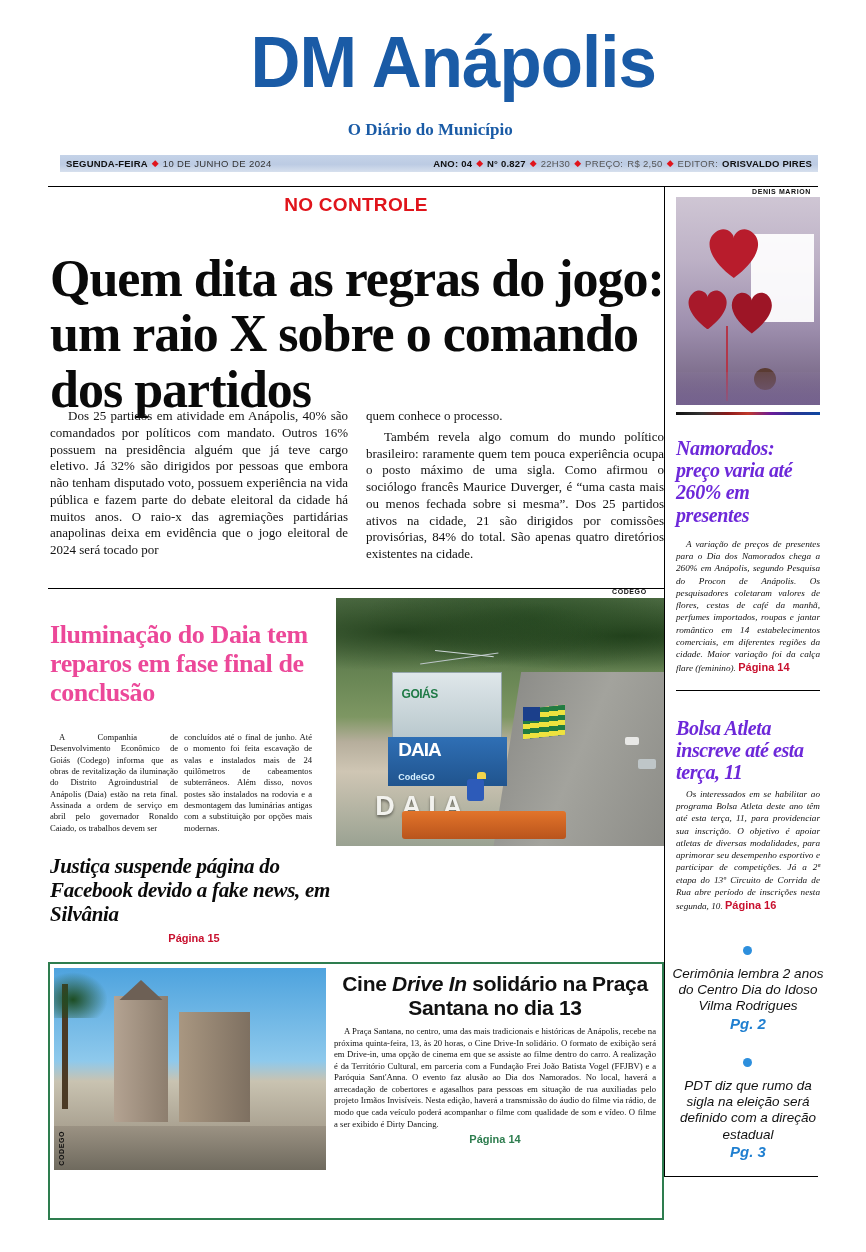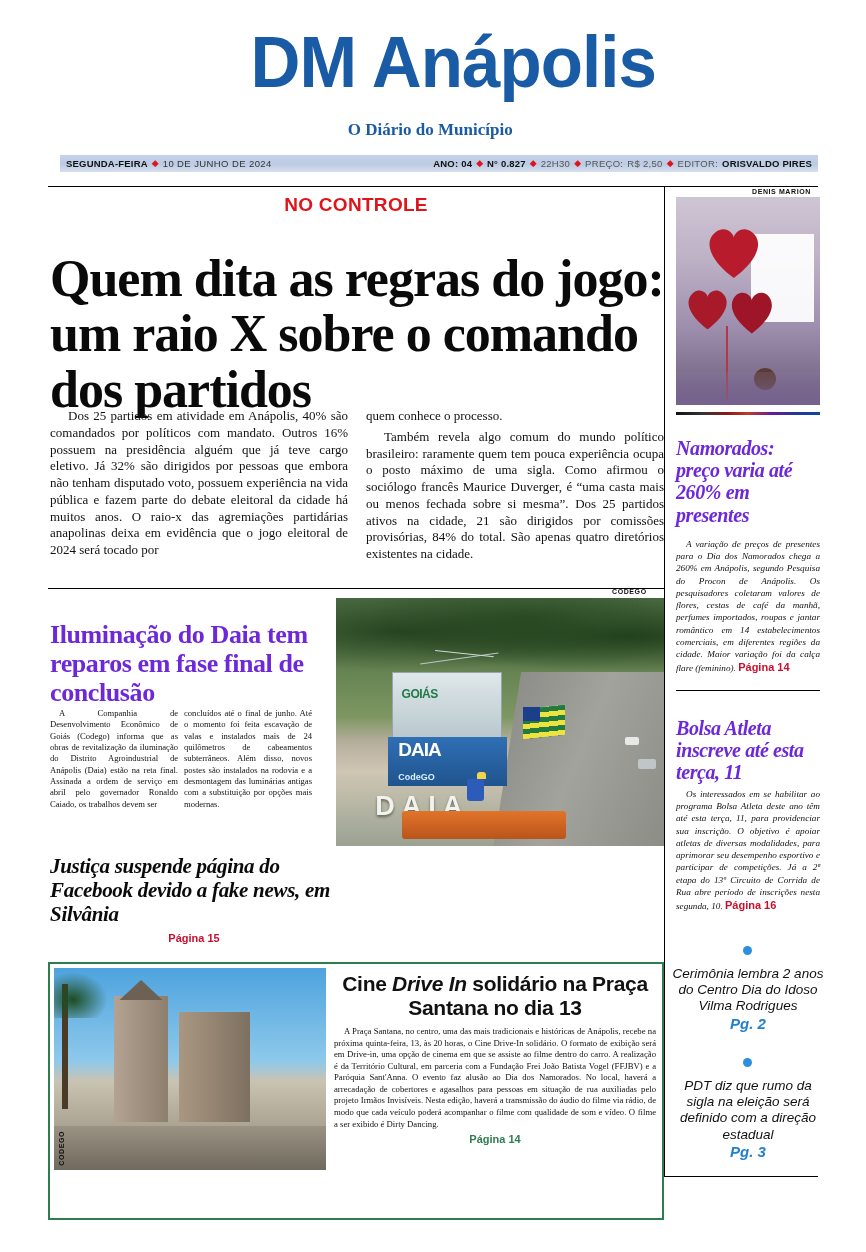--- a/index.html
+++ b/index.html
@@ -142,21 +142,21 @@
   }
 
   
   .sub-head {
     position: absolute;
     font-family: "Liberation Serif", serif;
     font-weight: bold;
     font-size: 26px;
     line-height: 1.13;
     letter-spacing: -0.4px;
-    color: #6d28d9;
+    color: #ec4899;
   }
   .photo {
     position: absolute;
     overflow: hidden;
     background: #888;
   }
   .credit {
     position: absolute;
     font-family: "Liberation Sans", sans-serif;
     font-weight: bold;
@@ -172,20 +172,21 @@
     letter-spacing: 0.6px;
     color: #fff;
     writing-mode: vertical-rl;
     transform: rotate(180deg);
   }
 
   .body-2col {
     position: absolute;
     display: flex;
     gap: 6px;
+    margin-top: 24px;
   }
   .body-2col p {
     margin: 0;
     font-size: 8.6px;
     line-height: 1.32;
     text-align: justify;
     text-indent: 9px;
     color: #111;
   }
 

